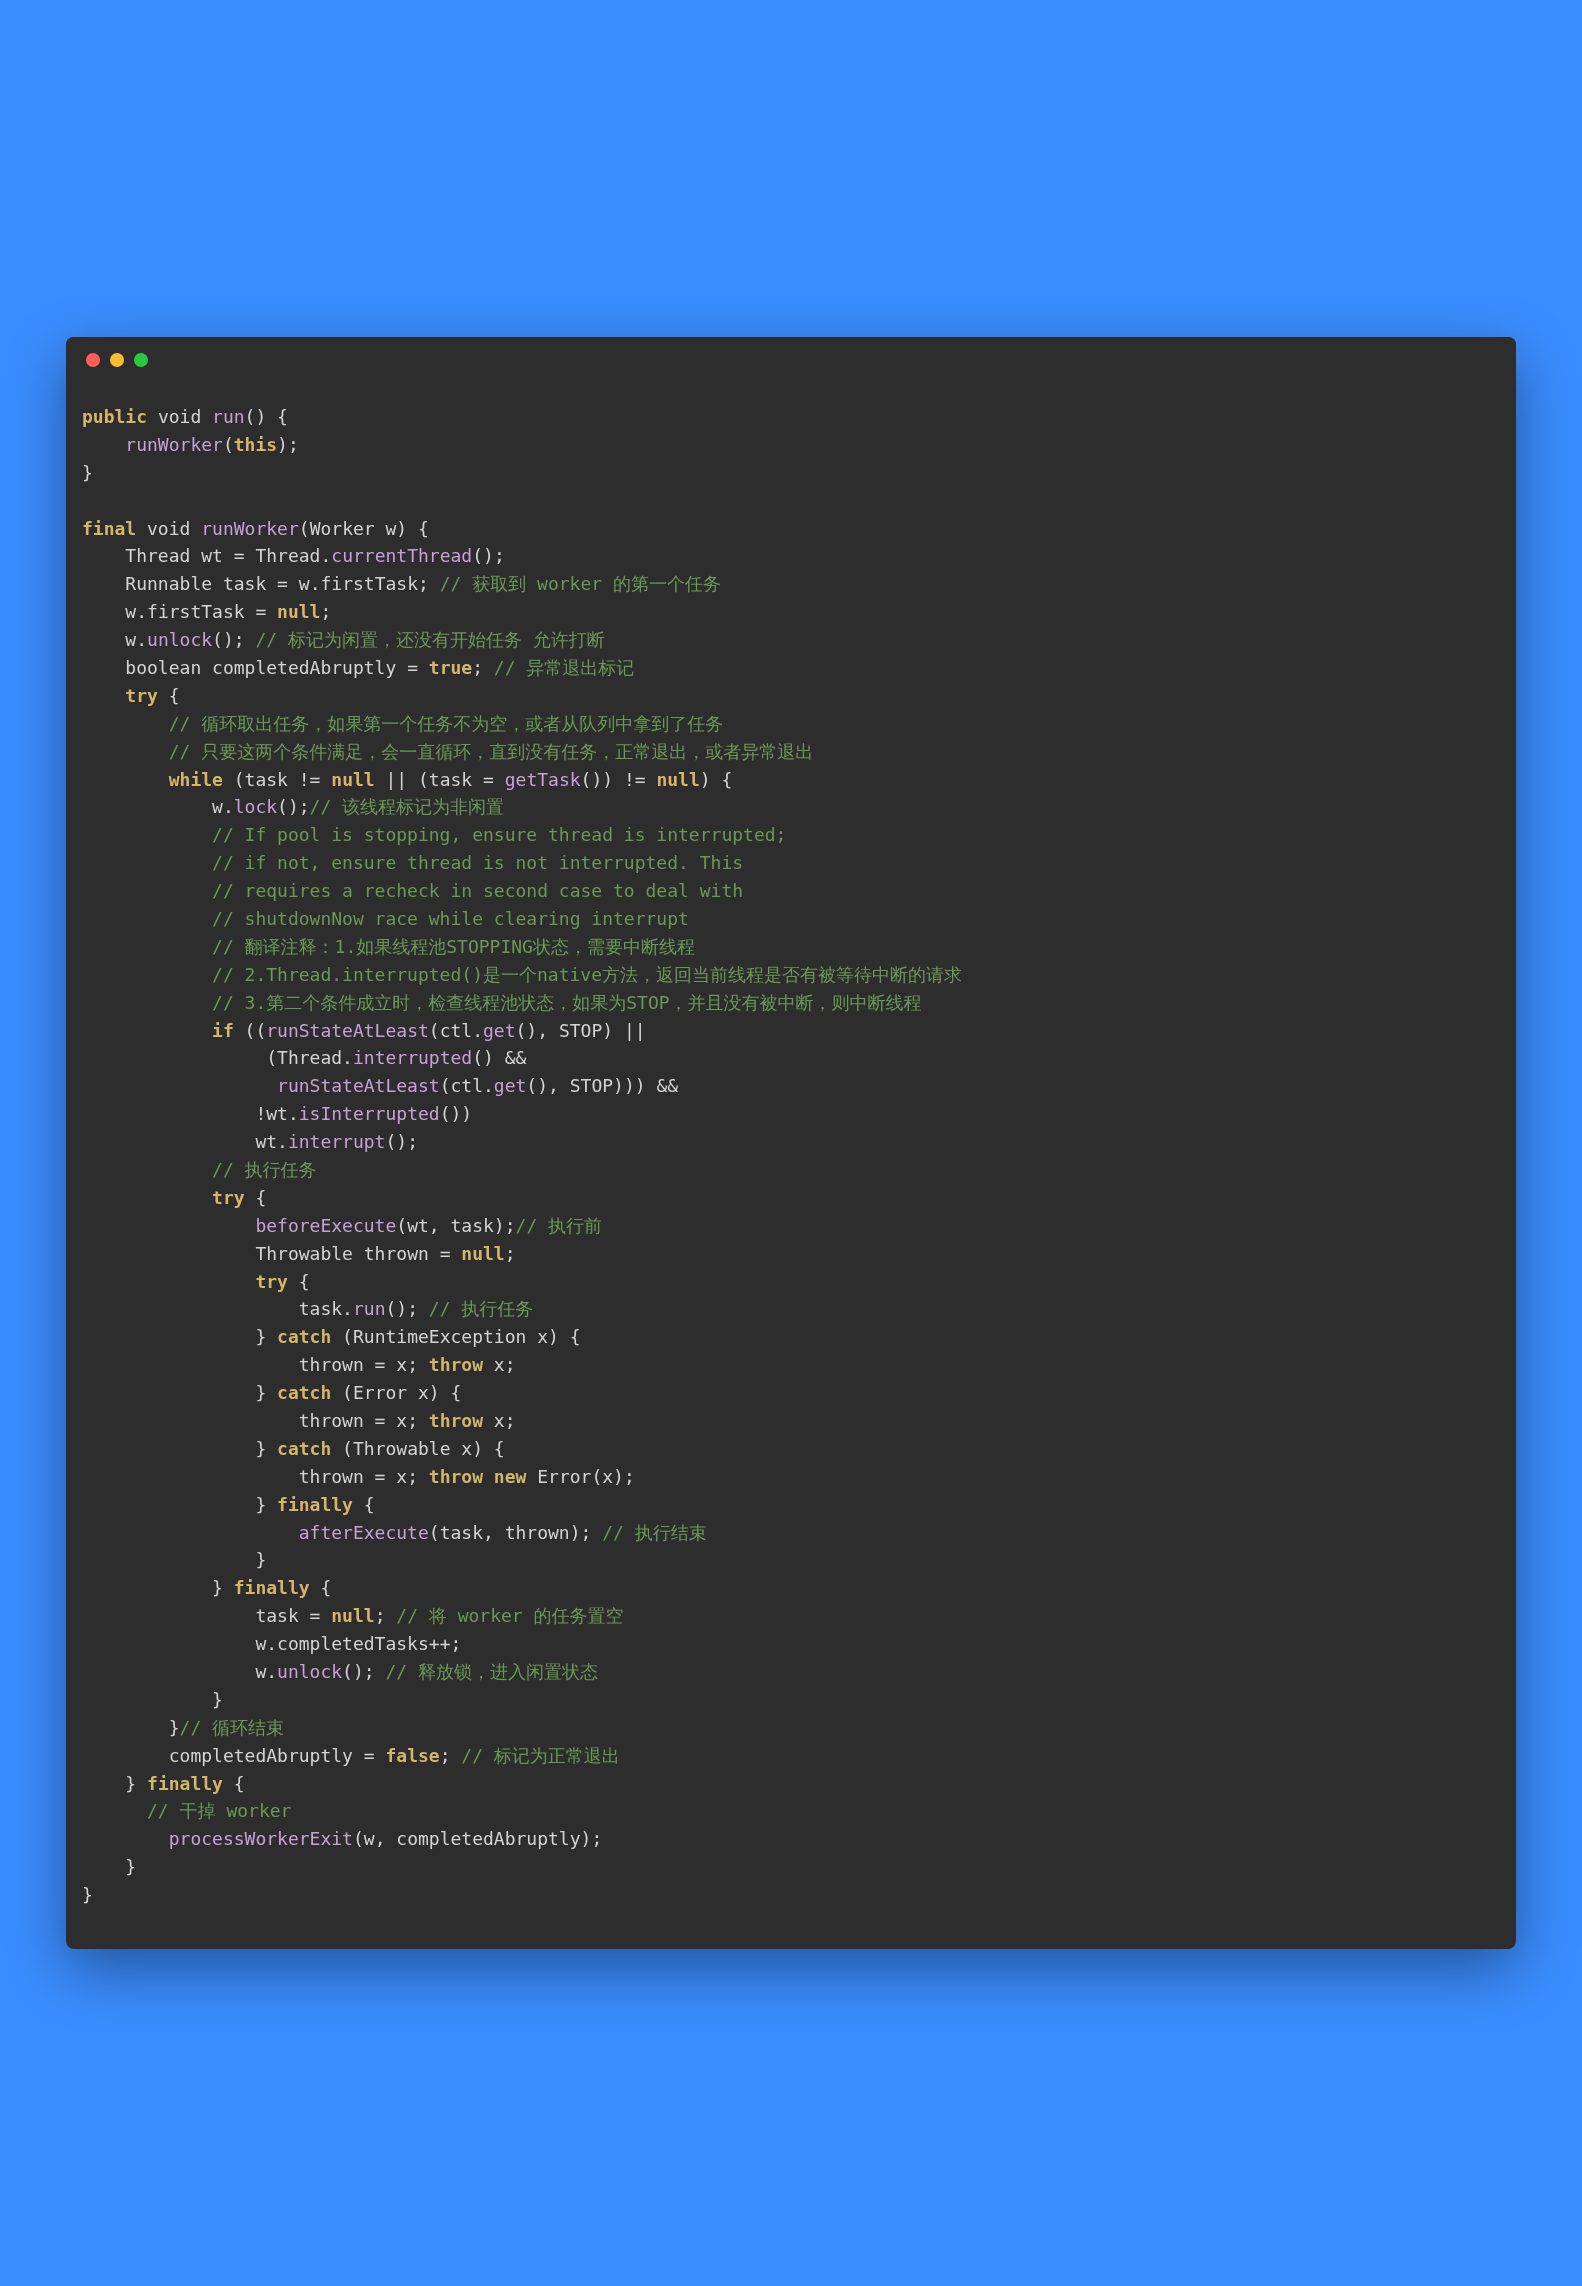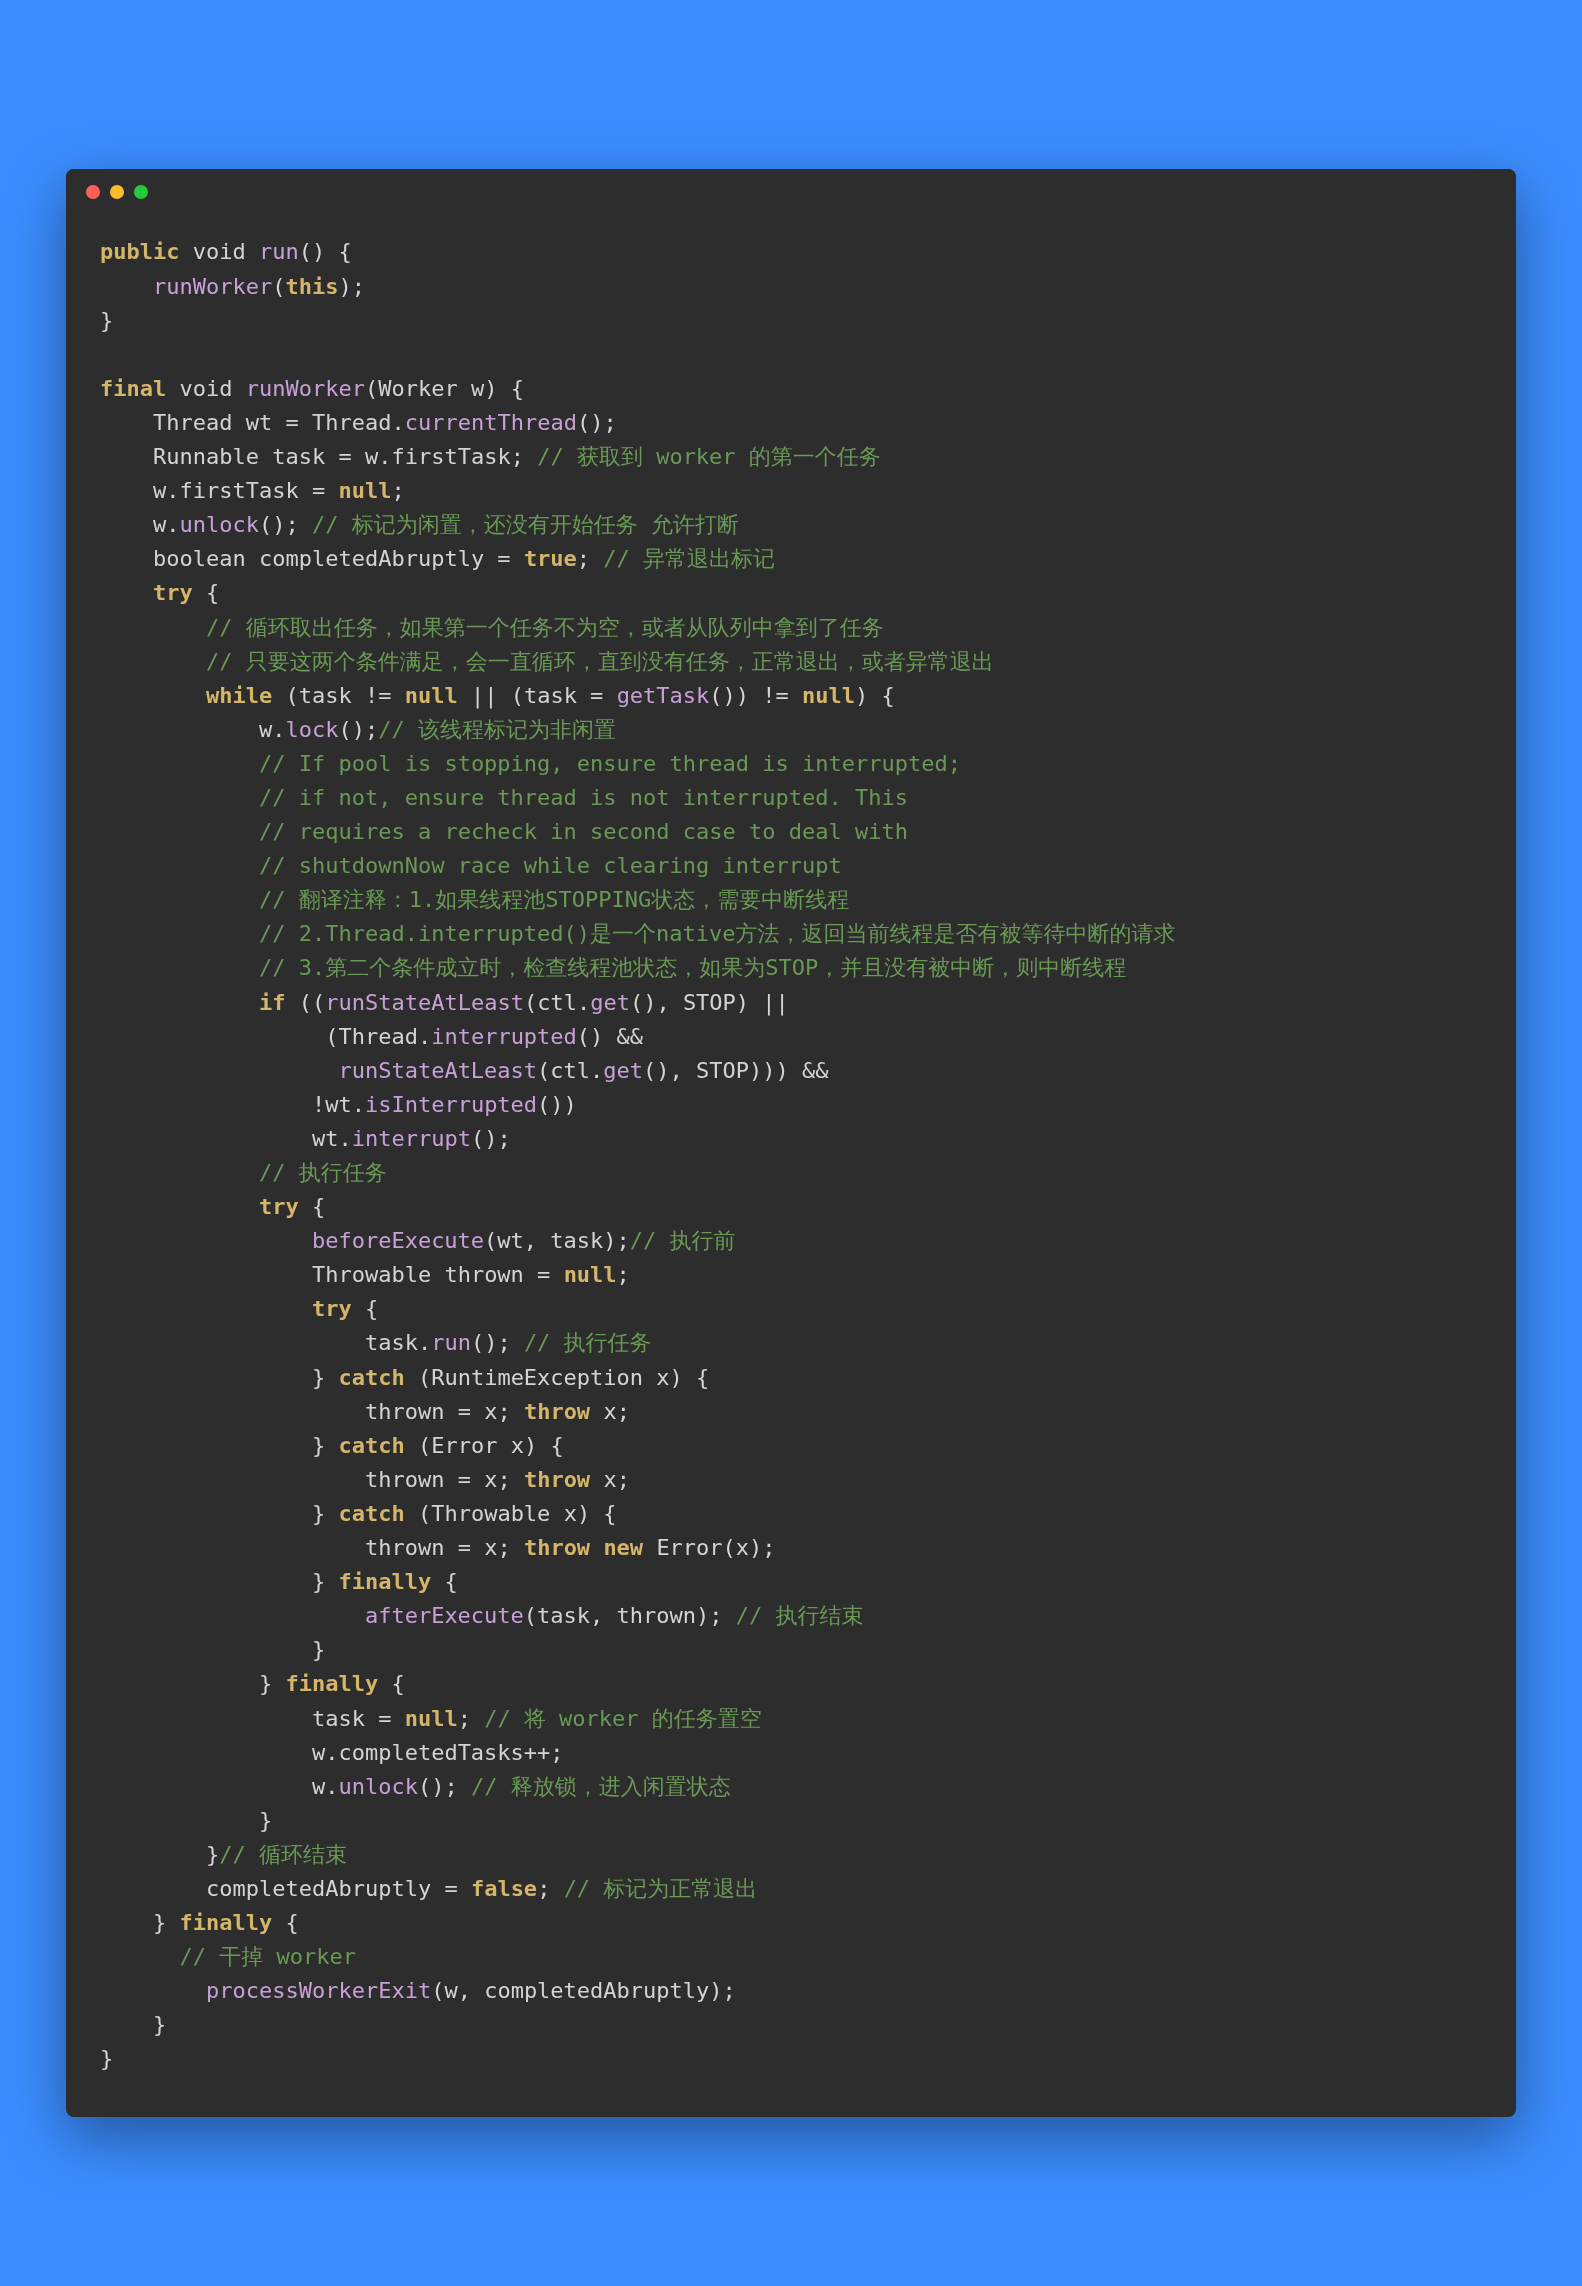--- a/index.html
+++ b/index.html
@@ -33,22 +33,22 @@
   }
   .dot {
     width: 14px;
     height: 14px;
     border-radius: 50%;
   }
   .dot-red { background: #ff5f56; }
   .dot-yellow { background: #ffbd2e; }
   .dot-green { background: #27c93f; }
   .code-area {
-    padding: 20px 30px 40px 34px;
-    font-size: 22px;
+    padding: 20px 30px 40px 16px;
+    font-size: 18px;
     line-height: 1.55;
     color: #d4d4d4;
     white-space: pre;
     overflow-x: auto;
   }
   .kw { color: #d4b56a; font-weight: bold; }
   .type { color: #d4d4d4; }
   .call { color: #c8a0d8; }
   .comment { color: #6a9955; }
   .punc { color: #d4d4d4; }

